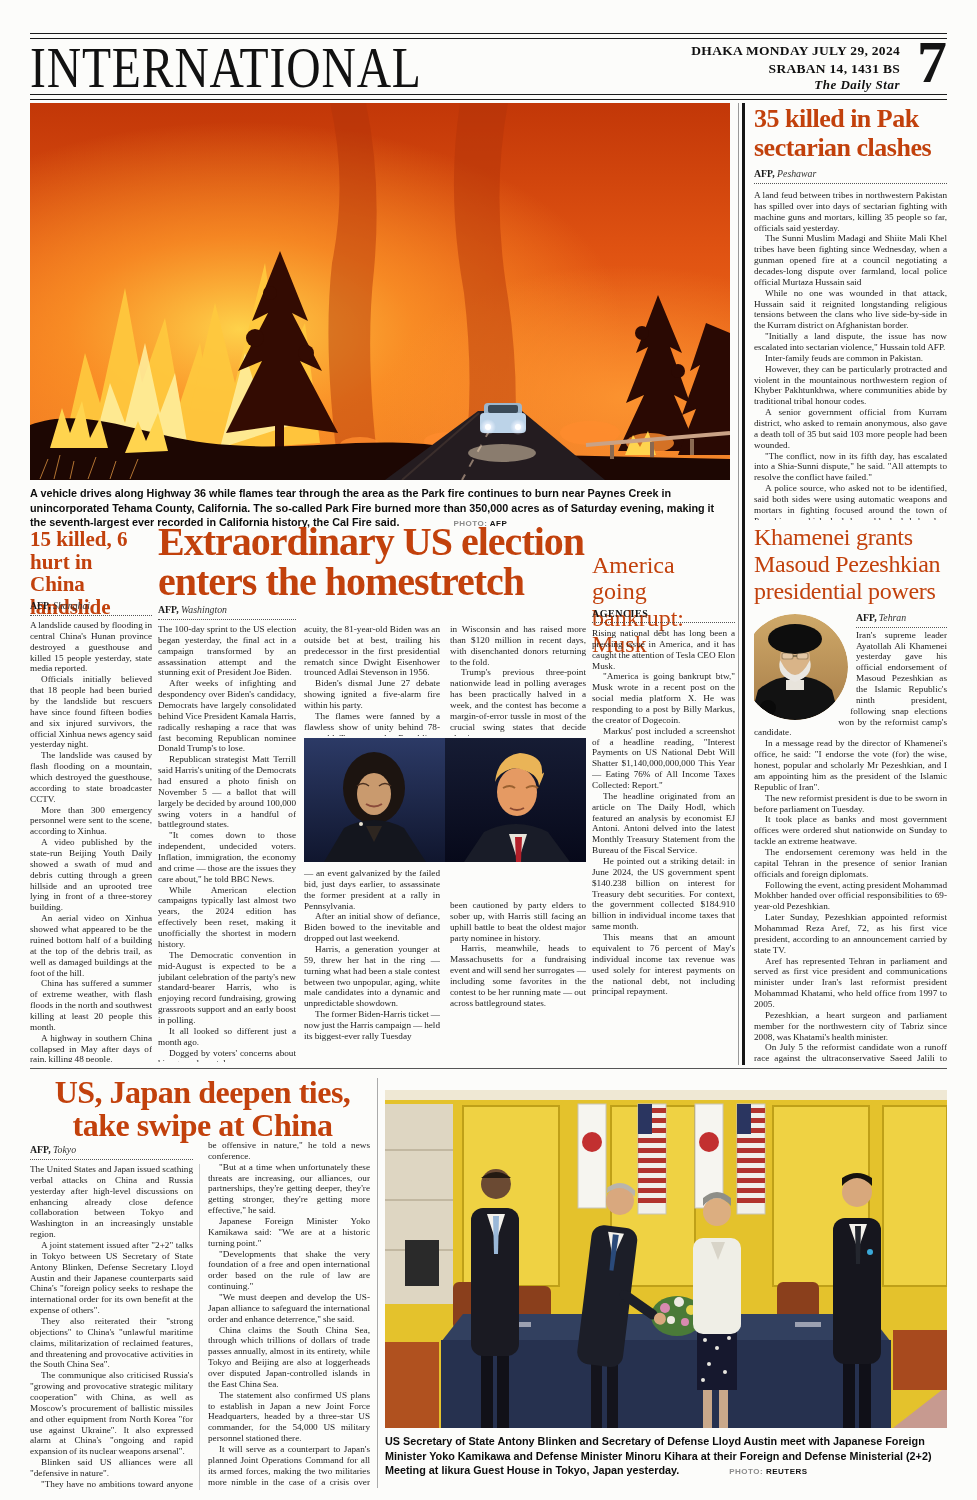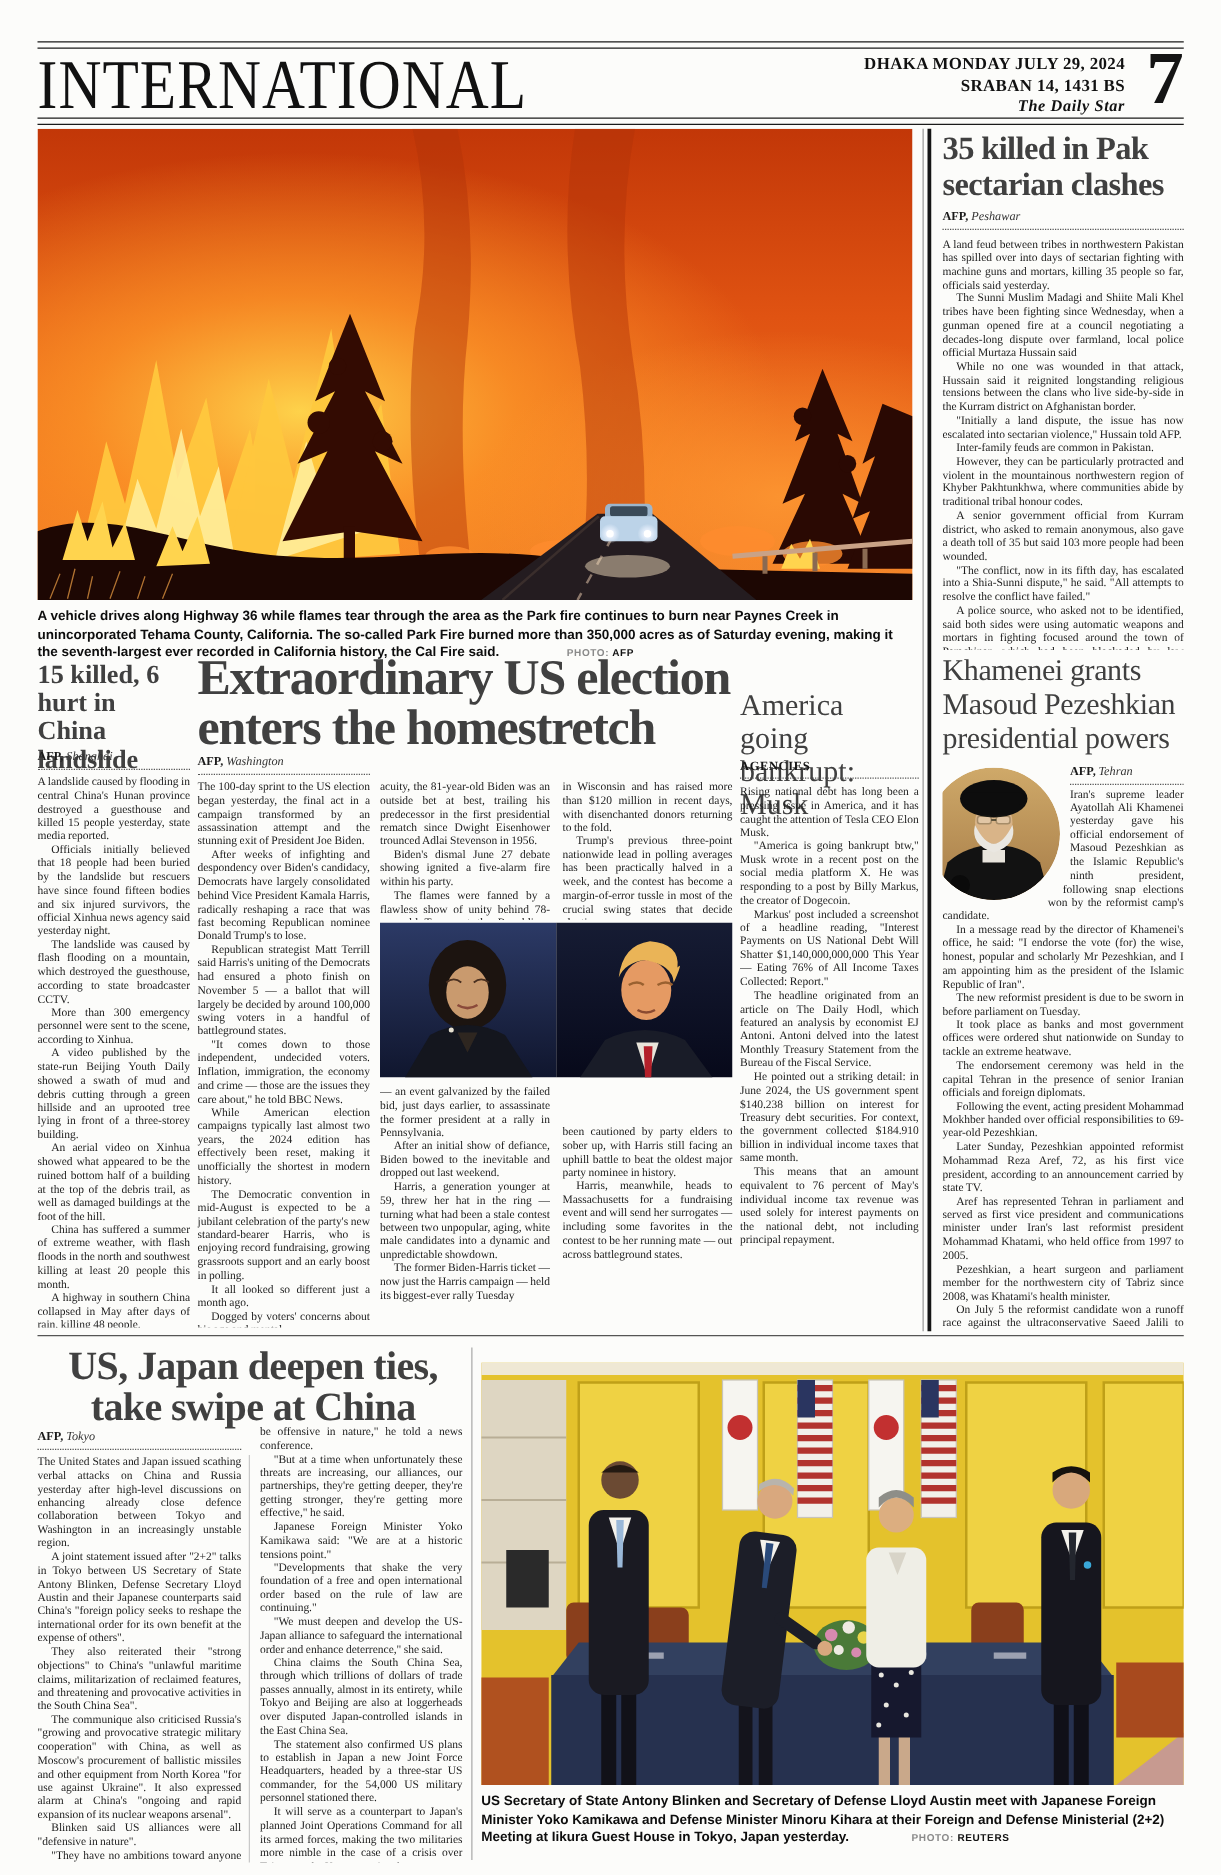--- a/index.html
+++ b/index.html
@@ -7,21 +7,21 @@
   .abs{position:absolute;}
   .rule-double{height:4px;border-top:1px solid #1a1a1a;border-bottom:1px solid #1a1a1a;}
   .masthead{font-size:56px;line-height:56px;font-weight:400;letter-spacing:1px;transform:scaleX(.85);transform-origin:left top;white-space:nowrap;color:#111;}
   .head-right{text-align:right;font-weight:700;font-size:13.5px;line-height:1.3;letter-spacing:.3px;color:#111;}
   .brand{font-style:italic;font-size:13px;letter-spacing:.5px;}
   .pagenum{font-size:60px;line-height:60px;font-weight:700;text-align:right;}
   .photo-frame svg{display:block;}
   .cap{font-family:"Liberation Sans",sans-serif;font-weight:700;font-size:10.8px;line-height:1.35;color:#0d0d0d;text-align:left;}
   .credit{font-family:"Liberation Sans",sans-serif;font-size:8px;font-weight:700;color:#111;letter-spacing:.5px;white-space:nowrap;}
   .credit .lab{color:#8a8a8a;font-weight:700;margin-left:37px;}
-  .hl{color:#404040;}
+  .hl{color:#c2410c;}
   .hl-china{font-size:21px;line-height:1.08;font-weight:700;}
   .hl-main{font-size:40px;line-height:1.0;font-weight:700;letter-spacing:-1px;}
   .hl-musk{font-size:24px;line-height:1.1;font-weight:400;}
   .hl-pak{font-size:26px;line-height:1.12;font-weight:700;letter-spacing:-.5px;}
   .hl-kh{font-size:24px;line-height:1.12;font-weight:400;letter-spacing:-.3px;}
   .hl-jp{font-size:32px;line-height:1.04;font-weight:700;letter-spacing:-.5px;text-align:center;}
   .byline{font-size:9.8px;line-height:1.2;color:#1a1a1a;}
   .byline .ag{font-weight:700;}
   .byline .loc{font-style:italic;color:#333;}
   .dotrule{border-top:1px dotted #555;margin-top:3px;}
@@ -333,21 +333,21 @@
     <p>A joint statement issued after "2+2" talks in Tokyo between US Secretary of State Antony Blinken, Defense Secretary Lloyd Austin and their Japanese counterparts said China's "foreign policy seeks to reshape the international order for its own benefit at the expense of others".</p>
     <p>They also reiterated their "strong objections" to China's "unlawful maritime claims, militarization of reclaimed features, and threatening and provocative activities in the South China Sea".</p>
     <p>The communique also criticised Russia's "growing and provocative strategic military cooperation" with China, as well as Moscow's procurement of ballistic missiles and other equipment from North Korea "for use against Ukraine". It also expressed alarm at China's "ongoing and rapid expansion of its nuclear weapons arsenal".</p>
     <p>Blinken said US alliances were all "defensive in nature".</p>
     <p>"They have no ambitions toward anyone else, and never have been or ever will</p>
   </div>
   <div class="abs vrule" style="left:199px;top:1164px;height:326px;"></div>
   <div class="abs bt" style="left:208px;top:1140px;width:162px;height:350px;">
     <p class="first">be offensive in nature," he told a news conference.</p>
     <p>"But at a time when unfortunately these threats are increasing, our alliances, our partnerships, they're getting deeper, they're getting stronger, they're getting more effective," he said.</p>
-    <p>Japanese Foreign Minister Yoko Kamikawa said: "We are at a historic tensions point."</p>
+    <p>Japanese Foreign Minister Yoko Kamikawa said: "We are at a historic turning point."</p>
     <p>"Developments that shake the very foundation of a free and open international order based on the rule of law are continuing."</p>
     <p>"We must deepen and develop the US-Japan alliance to safeguard the international order and enhance deterrence," she said.</p>
     <p>China claims the South China Sea, through which trillions of dollars of trade passes annually, almost in its entirety, while Tokyo and Beijing are also at loggerheads over disputed Japan-controlled islands in the East China Sea.</p>
     <p>The statement also confirmed US plans to establish in Japan a new Joint Force Headquarters, headed by a three-star US commander, for the 54,000 US military personnel stationed there.</p>
     <p>It will serve as a counterpart to Japan's planned Joint Operations Command for all its armed forces, making the two militaries more nimble in the case of a crisis over Taiwan or the Korean peninsula.</p>
   </div>
   <div class="abs" style="left:377px;top:1078px;width:1px;height:410px;background:#aaa;"></div>
 
   <div class="abs photo-frame" style="left:385px;top:1090px;width:562px;height:338px;">
     <svg width="562" height="338" viewBox="0 0 562 338" preserveAspectRatio="none">

